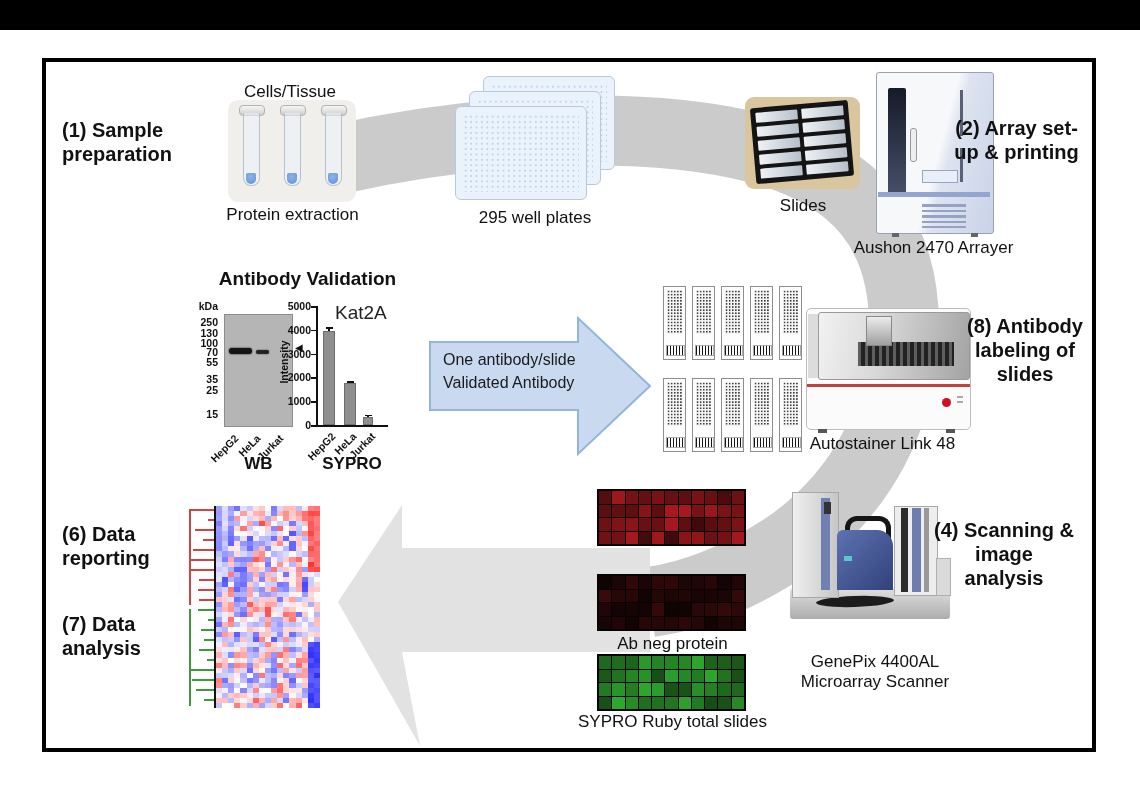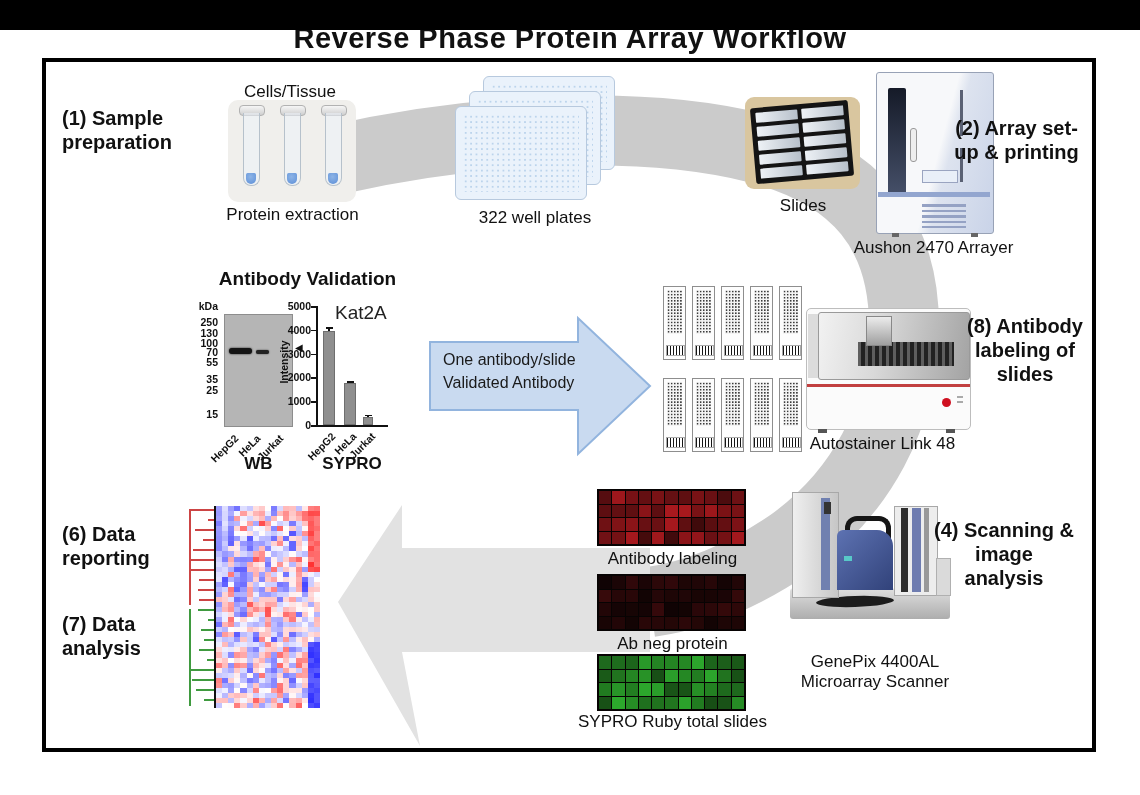--- a/index.html
+++ b/index.html
@@ -91,32 +91,31 @@
   .scan{display:grid;grid-template-columns:repeat(11,1fr);grid-template-rows:repeat(4,1fr);gap:1px;padding:2px;background:#070303;box-sizing:border-box;}
   
   .heatmap{display:grid;grid-template-columns:repeat(17,1fr);grid-auto-rows:1fr;border-left:2px solid #111;box-sizing:border-box;}
   .dendro{position:absolute;}
   .arrow-text{font-size:16px;line-height:23px;color:#1a1a1a;}
 </style>
 </head>
 <body>
 
 <div class="stage">
-  <div class="abs page-title">Reverse Phase Protein Array Workflow</div>
   <div class="abs topbar"></div>
 
   <div class="abs box">
 
     <svg width="1046" height="686" style="left:0;top:0;" viewBox="0 0 1046 686">
       <path d="M 289,98 C 420,68 590,56 710,86 C 812,112 858,172 858,264 C 858,354 814,432 744,482 C 694,516 646,534 604,540" fill="none" stroke="#cbcbcb" stroke-width="70"></path>
       <polygon points="292,540 356,443 356,486 604,486 604,590 356,590 374,684" fill="#e2e2e2"></polygon>
       <polygon points="384,280 532,280 532,256 604,324 532,392 532,348 384,348" fill="#c9daf0" stroke="#92b4de" stroke-width="2"></polygon>
     </svg>
 
-    <div class="steplbl" style="left:16px;top:44px;width:160px;">(1) Sample preparation</div>
+    <div class="steplbl" style="left:16px;top:56px;width:160px;">(1) Sample preparation</div>
     <div class="cap" style="left:169px;top:20px;width:150px;">Cells/Tissue</div>
     <div class="tubes-panel" style="left:182px;top:38px;width:128px;height:102px;">
       <div class="tube">
           <div class="tcap"></div>
           <div class="tbody">
             <div class="tliq"></div>
           </div>
         </div>
       <div class="tube">
           <div class="tcap"></div>
@@ -137,21 +136,21 @@
       <div class="plate" style="left:28px;top:0;">
           <div class="dots"></div>
         </div>
       <div class="plate" style="left:14px;top:15px;">
           <div class="dots"></div>
         </div>
       <div class="plate" style="left:0;top:30px;">
           <div class="dots"></div>
         </div>
     </div>
-    <div class="cap" style="left:394px;top:146px;width:190px;">322 well plates</div>
+    <div class="cap" style="left:394px;top:146px;width:190px;">295 well plates</div>
 
     <div class="slidetray" style="left:699px;top:35px;width:115px;height:92px;">
       <div class="tray">
         <div></div>
           <div></div>
           <div></div>
           <div></div>
           <div></div>
           <div></div>
           <div></div>
@@ -1043,21 +1042,20 @@
         <div style="background: rgba(170, 25, 30, 0.97);"></div>
         <div style="background: rgba(170, 25, 30, 0.38);"></div>
         <div style="background: rgba(170, 25, 30, 0.94);"></div>
         <div style="background: rgba(170, 25, 30, 0.36);"></div>
         <div style="background: rgba(170, 25, 30, 0.81);"></div>
         <div style="background: rgba(170, 25, 30, 0.85);"></div>
         <div style="background: rgba(170, 25, 30, 0.62);"></div>
         <div style="background: rgba(170, 25, 30, 0.68);"></div>
         <div style="background: rgba(170, 25, 30, 0.96);"></div>
       </div>
-    <div class="cap" style="left:514px;top:487px;width:225px;">Antibody labeling</div>
     <div class="scan" style="left:551px;top:512px;width:149px;height:57px;">
         <div style="background: rgba(170, 25, 30, 0.06);"></div>
         <div style="background: rgba(170, 25, 30, 0.12);"></div>
         <div style="background: rgba(170, 25, 30, 0.25);"></div>
         <div style="background: rgba(170, 25, 30, 0.12);"></div>
         <div style="background: rgba(170, 25, 30, 0.23);"></div>
         <div style="background: rgba(170, 25, 30, 0.25);"></div>
         <div style="background: rgba(170, 25, 30, 0.14);"></div>
         <div style="background: rgba(170, 25, 30, 0.16);"></div>
         <div style="background: rgba(170, 25, 30, 0.2);"></div>

